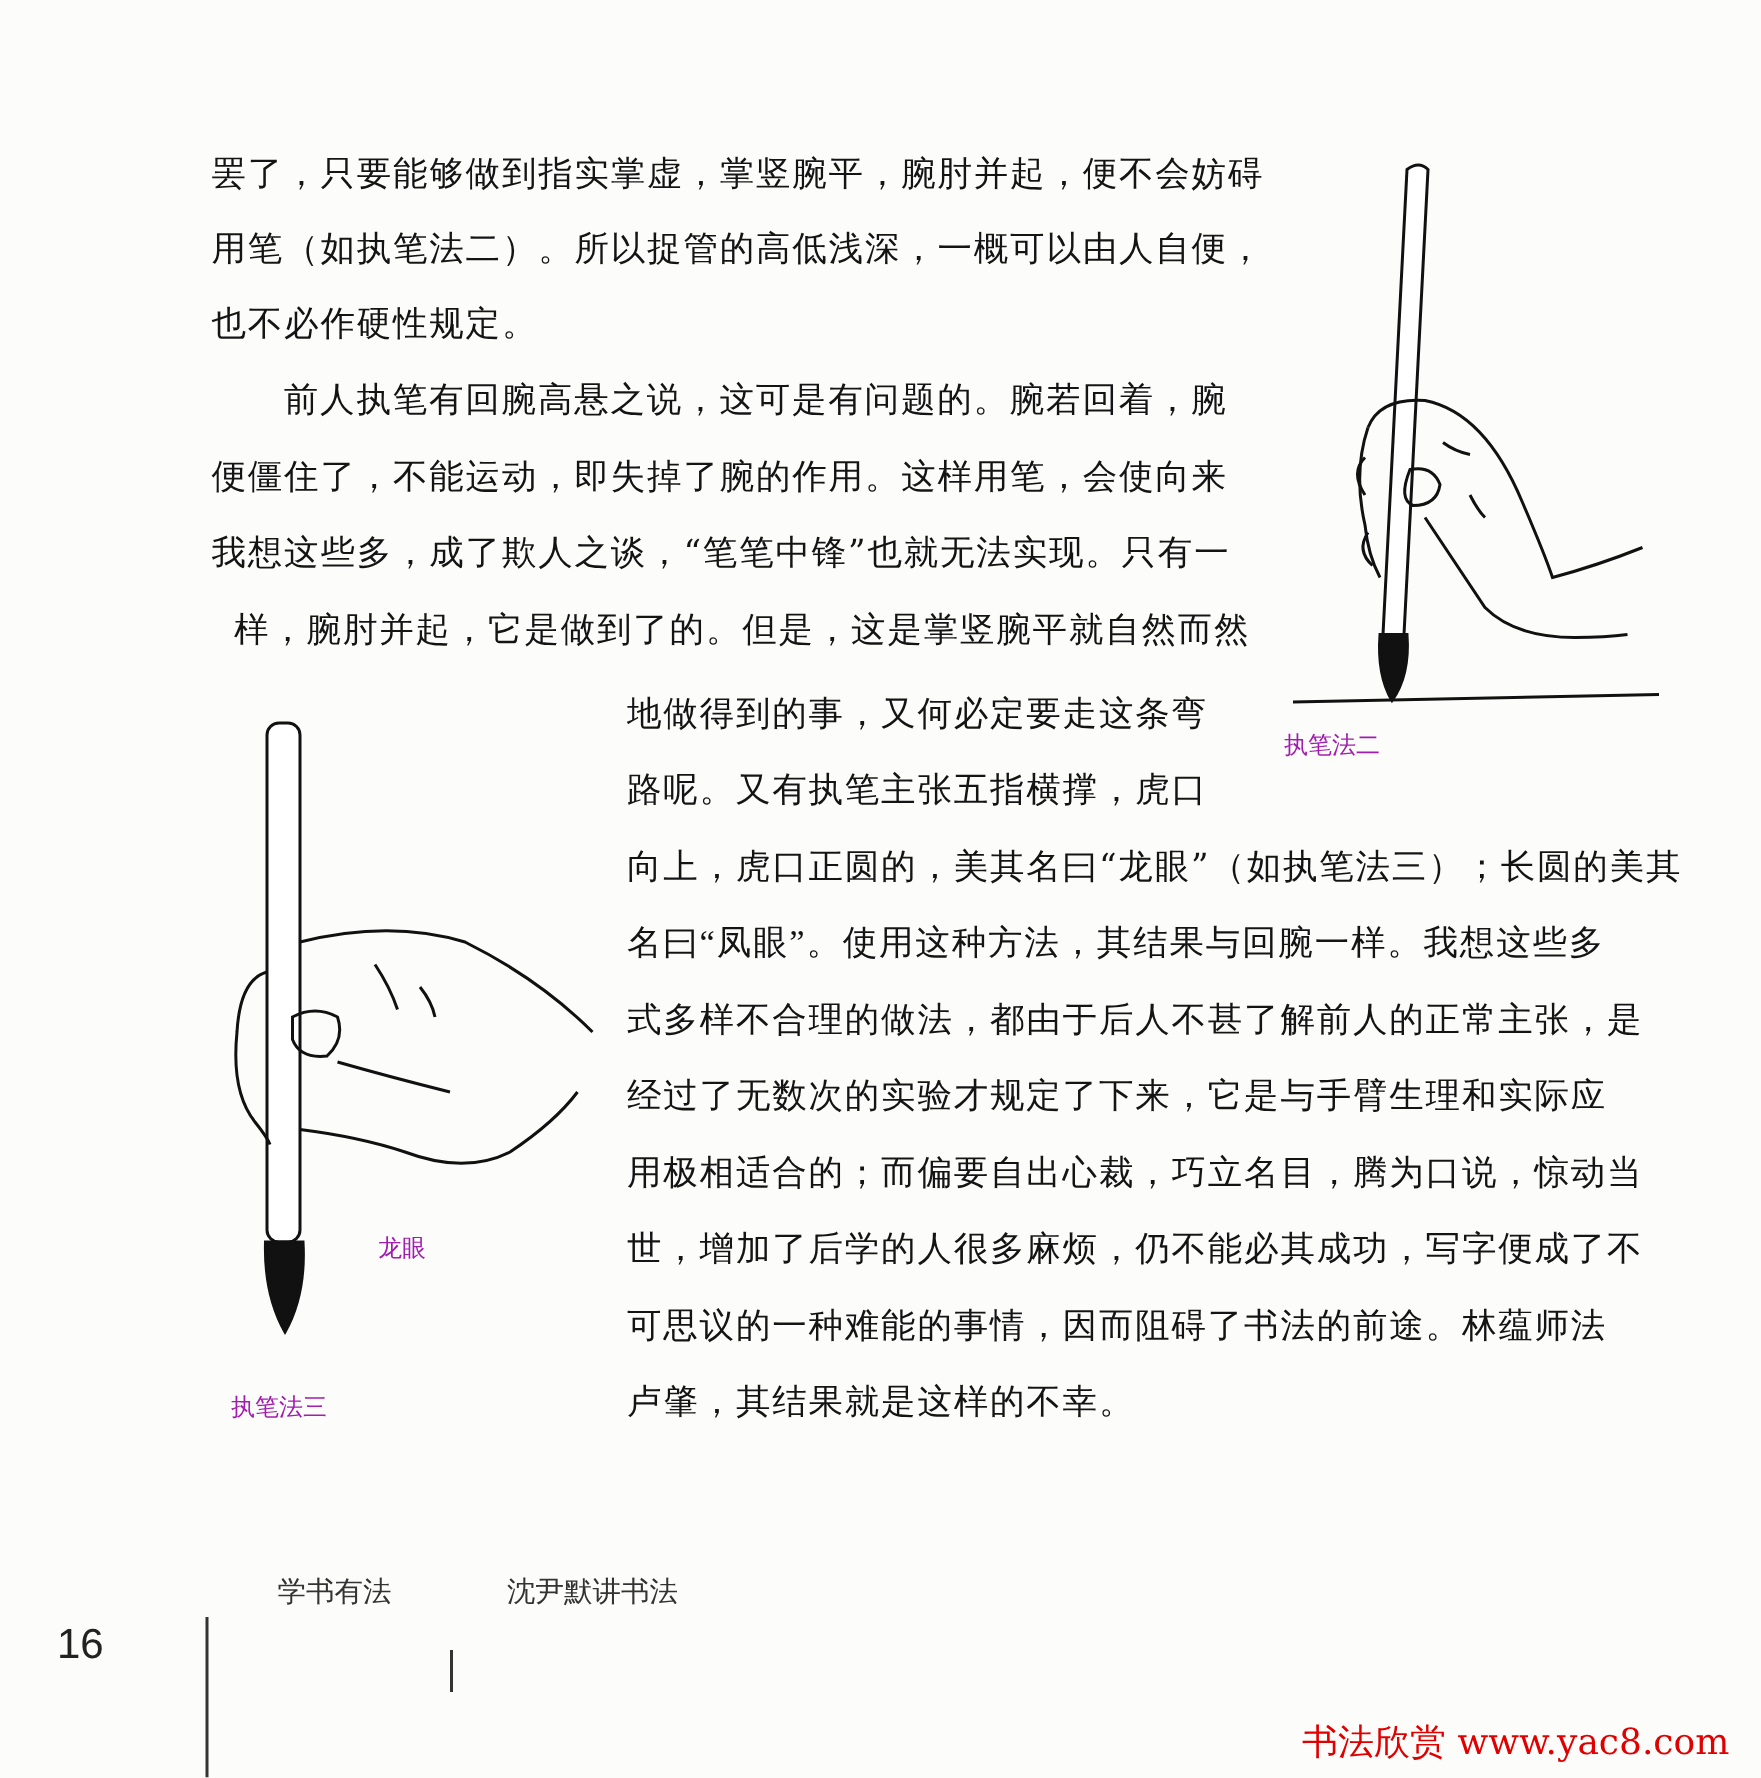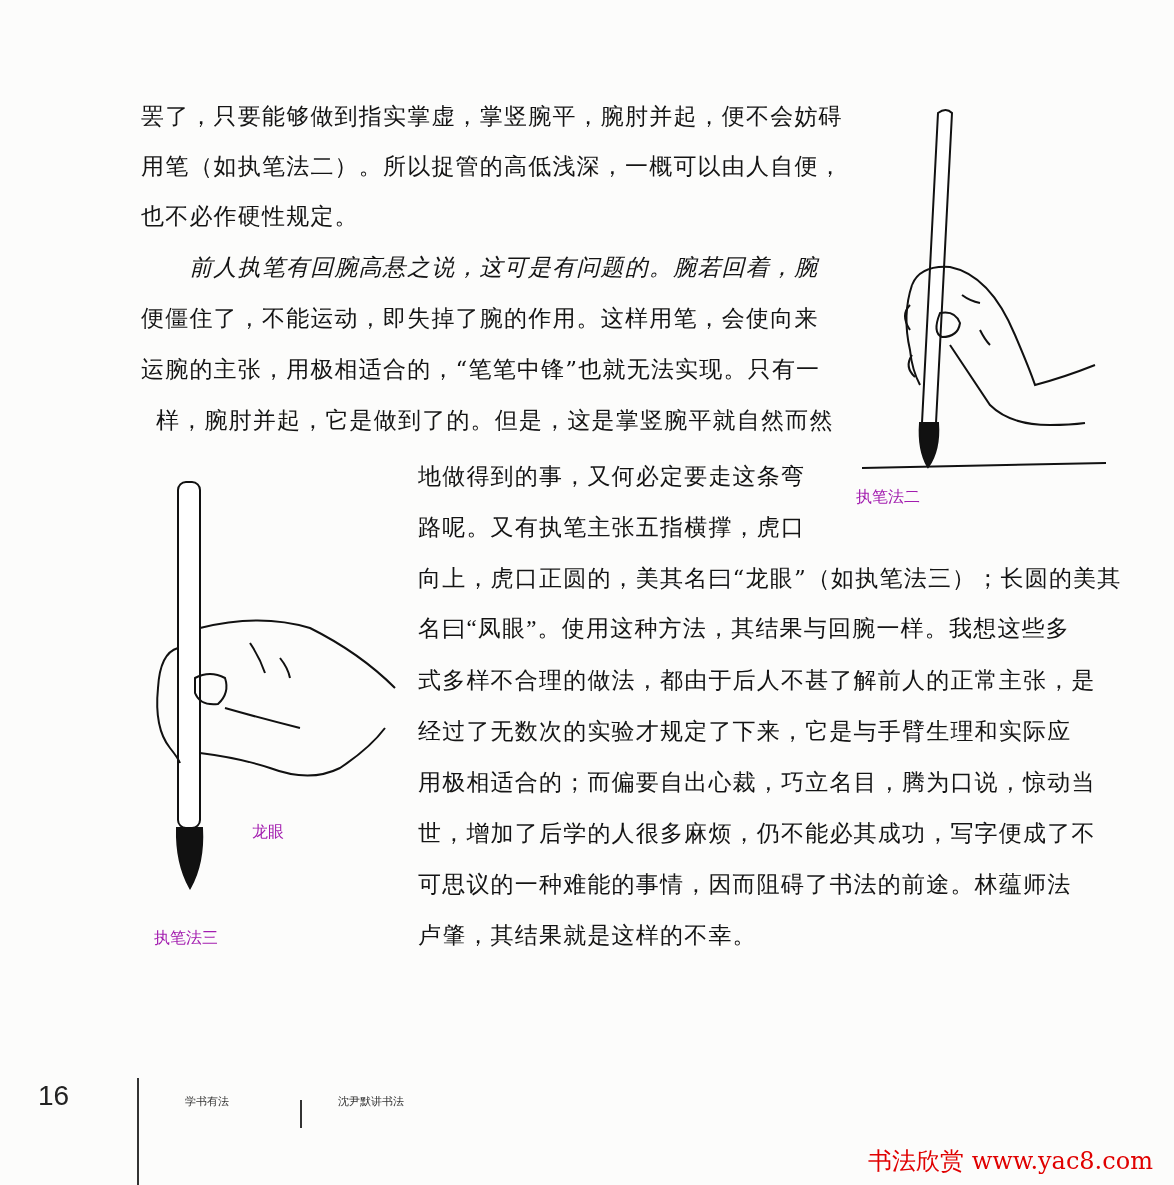--- a/index.html
+++ b/index.html
@@ -3,33 +3,33 @@
 <meta charset="utf-8">
 <style>
   html,body{margin:0;padding:0;}
   body{width:1174px;height:1185px;background:#fcfcfb;position:relative;overflow:hidden;
        font-family:"DejaVu Serif","Liberation Serif",serif;color:#141414;}
   .line{position:absolute;font-size:23px;letter-spacing:1.2px;white-space:nowrap;line-height:30px;}
   .cap{position:absolute;font-size:16px;font-family:"DejaVu Sans","Liberation Sans",sans-serif;color:#a21caf;}
   .fig{position:absolute;}
   .pageno{position:absolute;left:38px;top:1080px;font-size:28px;font-family:"Liberation Sans",sans-serif;color:#222;}
   .vrule{position:absolute;left:137px;top:1078px;width:1.5px;height:107px;background:#333;}
-  .footer-txt{position:absolute;top:1094px;font-size:11px;font-family:"DejaVu Sans",sans-serif;color:#333;}
+  .footer-txt{position:absolute;top:1048px;font-size:19px;font-family:"DejaVu Sans",sans-serif;color:#333;}
   .sep{position:absolute;left:300px;top:1100px;width:1.5px;height:28px;background:#333;}
   .watermark{position:absolute;left:868px;top:1145px;font-size:24px;color:#e00000;font-family:"DejaVu Serif",serif;letter-spacing:0px;}
 </style>
 </head>
 <body>
 
 <div class="line" style="left:141px;top:101px;">罢了，只要能够做到指实掌虚，掌竖腕平，腕肘并起，便不会妨碍</div>
 <div class="line" style="left:141px;top:151px;">用笔（如执笔法二）。所以捉管的高低浅深，一概可以由人自便，</div>
 <div class="line" style="left:141px;top:201px;">也不必作硬性规定。</div>
-<div class="line" style="left:165px;top:252px;font-style:italic;">　前人执笔有回腕高悬之说，这可是有问题的。腕若回着，腕</div>
+<div class="line" style="left:165px;top:252px;">　前人执笔有回腕高悬之说，这可是有问题的。腕若回着，腕</div>
 <div class="line" style="left:141px;top:303px;">便僵住了，不能运动，即失掉了腕的作用。这样用笔，会使向来</div>
-<div class="line" style="left:141px;top:354px;">运腕的主张，用极相适合的，“笔笔中锋”也就无法实现。只有一</div>
+<div class="line" style="left:141px;top:354px;">我想这些多，成了欺人之谈，“笔笔中锋”也就无法实现。只有一</div>
 <div class="line" style="left:156px;top:405px;">样，腕肘并起，它是做到了的。但是，这是掌竖腕平就自然而然</div>
 <div class="line" style="left:418px;top:461px;">地做得到的事，又何必定要走这条弯</div>
 <div class="line" style="left:418px;top:512px;">路呢。又有执笔主张五指横撑，虎口</div>
 <div class="line" style="left:418px;top:563px;">向上，虎口正圆的，美其名曰“龙眼”（如执笔法三）；长圆的美其</div>
 <div class="line" style="left:418px;top:614px;font-family:Liberation Serif, serif;">名曰“凤眼”。使用这种方法，其结果与回腕一样。我想这些多</div>
 <div class="line" style="left:418px;top:665px;">式多样不合理的做法，都由于后人不甚了解前人的正常主张，是</div>
 <div class="line" style="left:418px;top:716px;">经过了无数次的实验才规定了下来，它是与手臂生理和实际应</div>
 <div class="line" style="left:418px;top:767px;">用极相适合的；而偏要自出心裁，巧立名目，腾为口说，惊动当</div>
 <div class="line" style="left:418px;top:818px;">世，增加了后学的人很多麻烦，仍不能必其成功，写字便成了不</div>
 <div class="line" style="left:418px;top:869px;">可思议的一种难能的事情，因而阻碍了书法的前途。林蕴师法</div>

